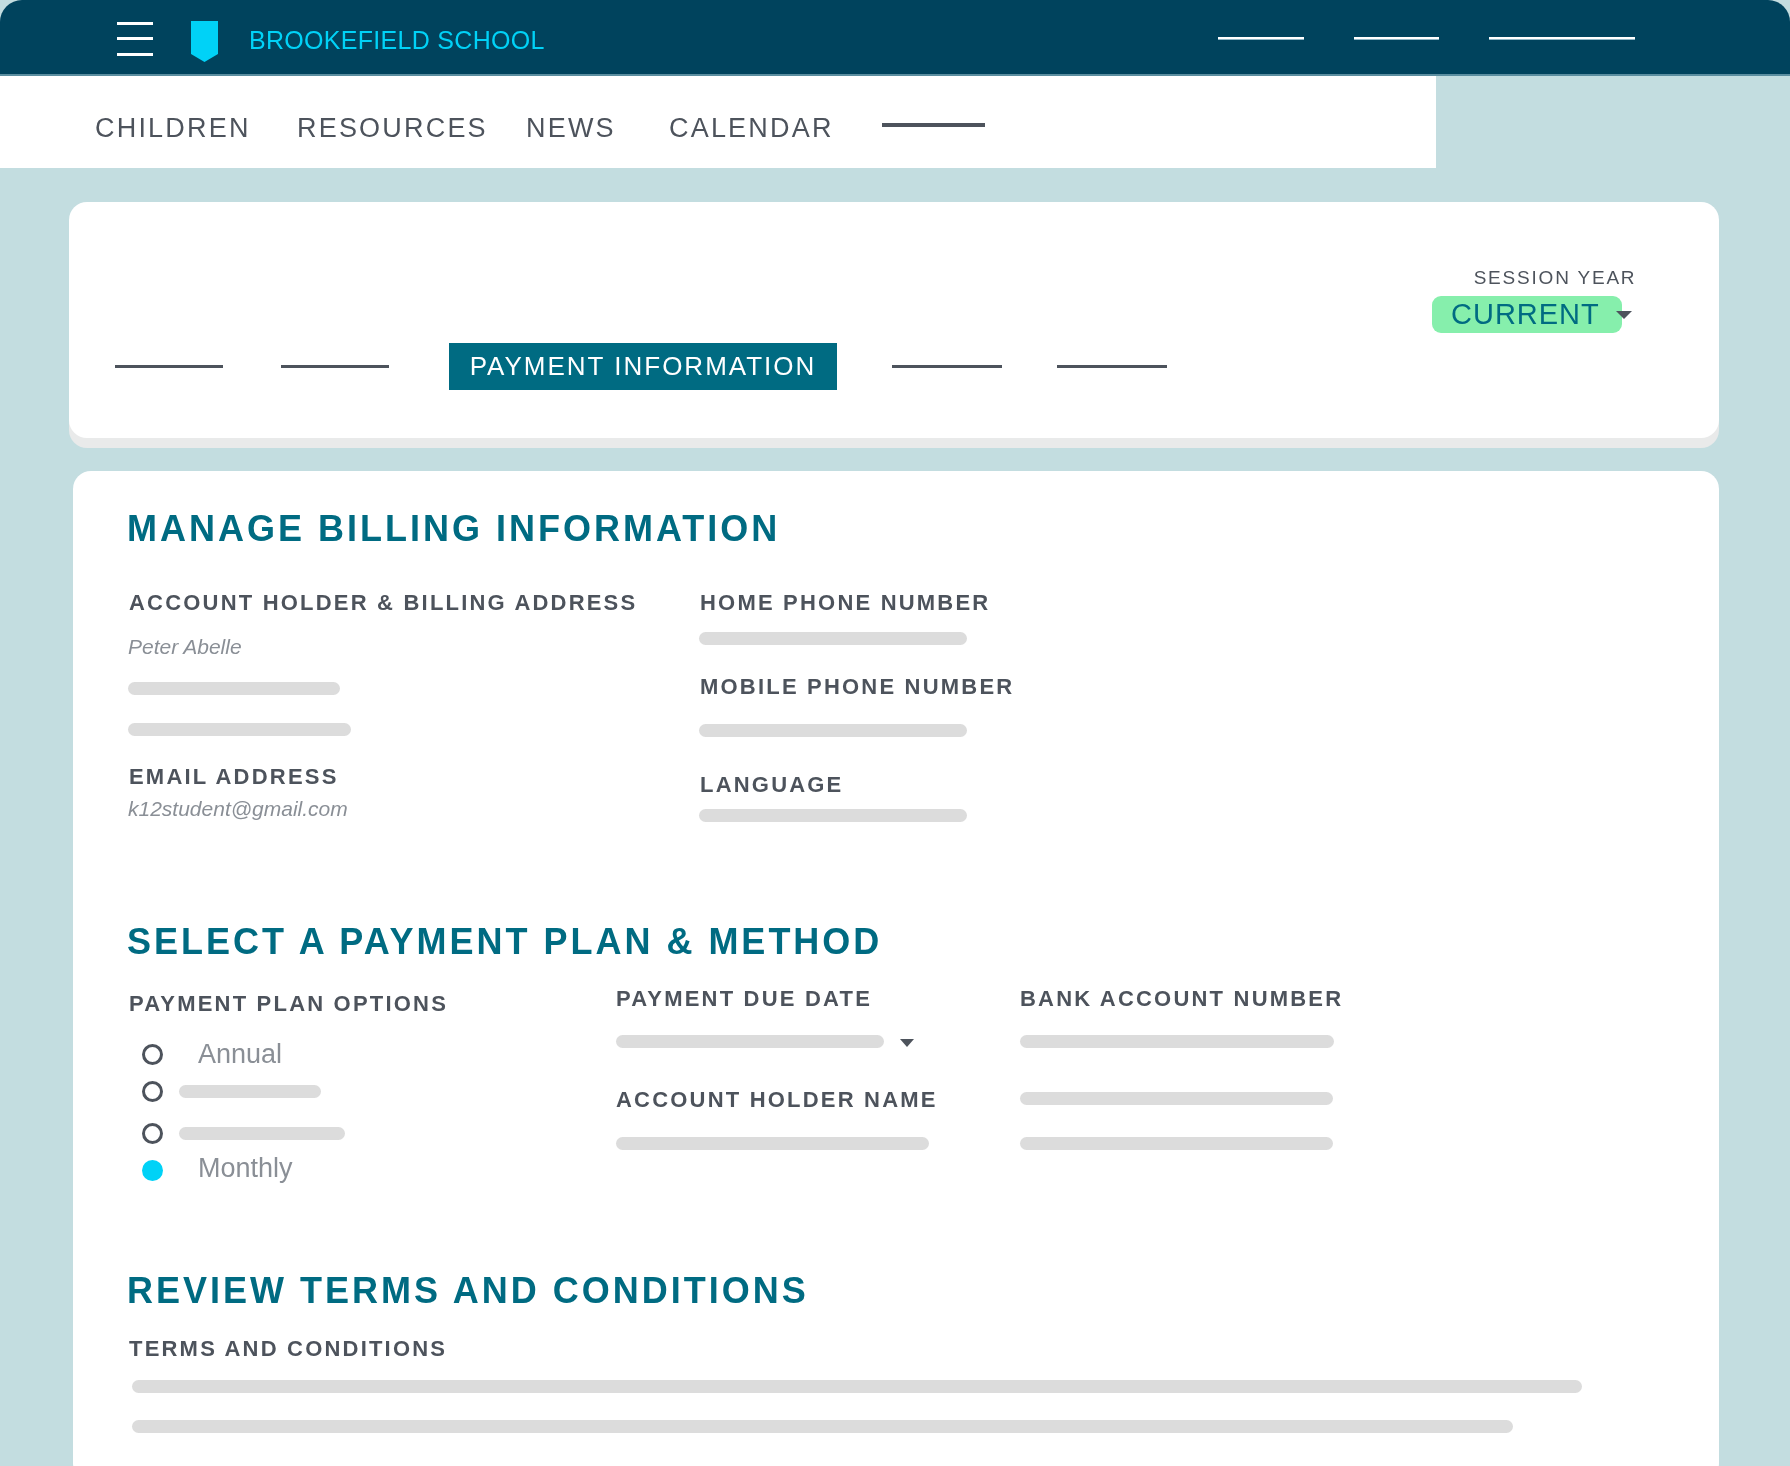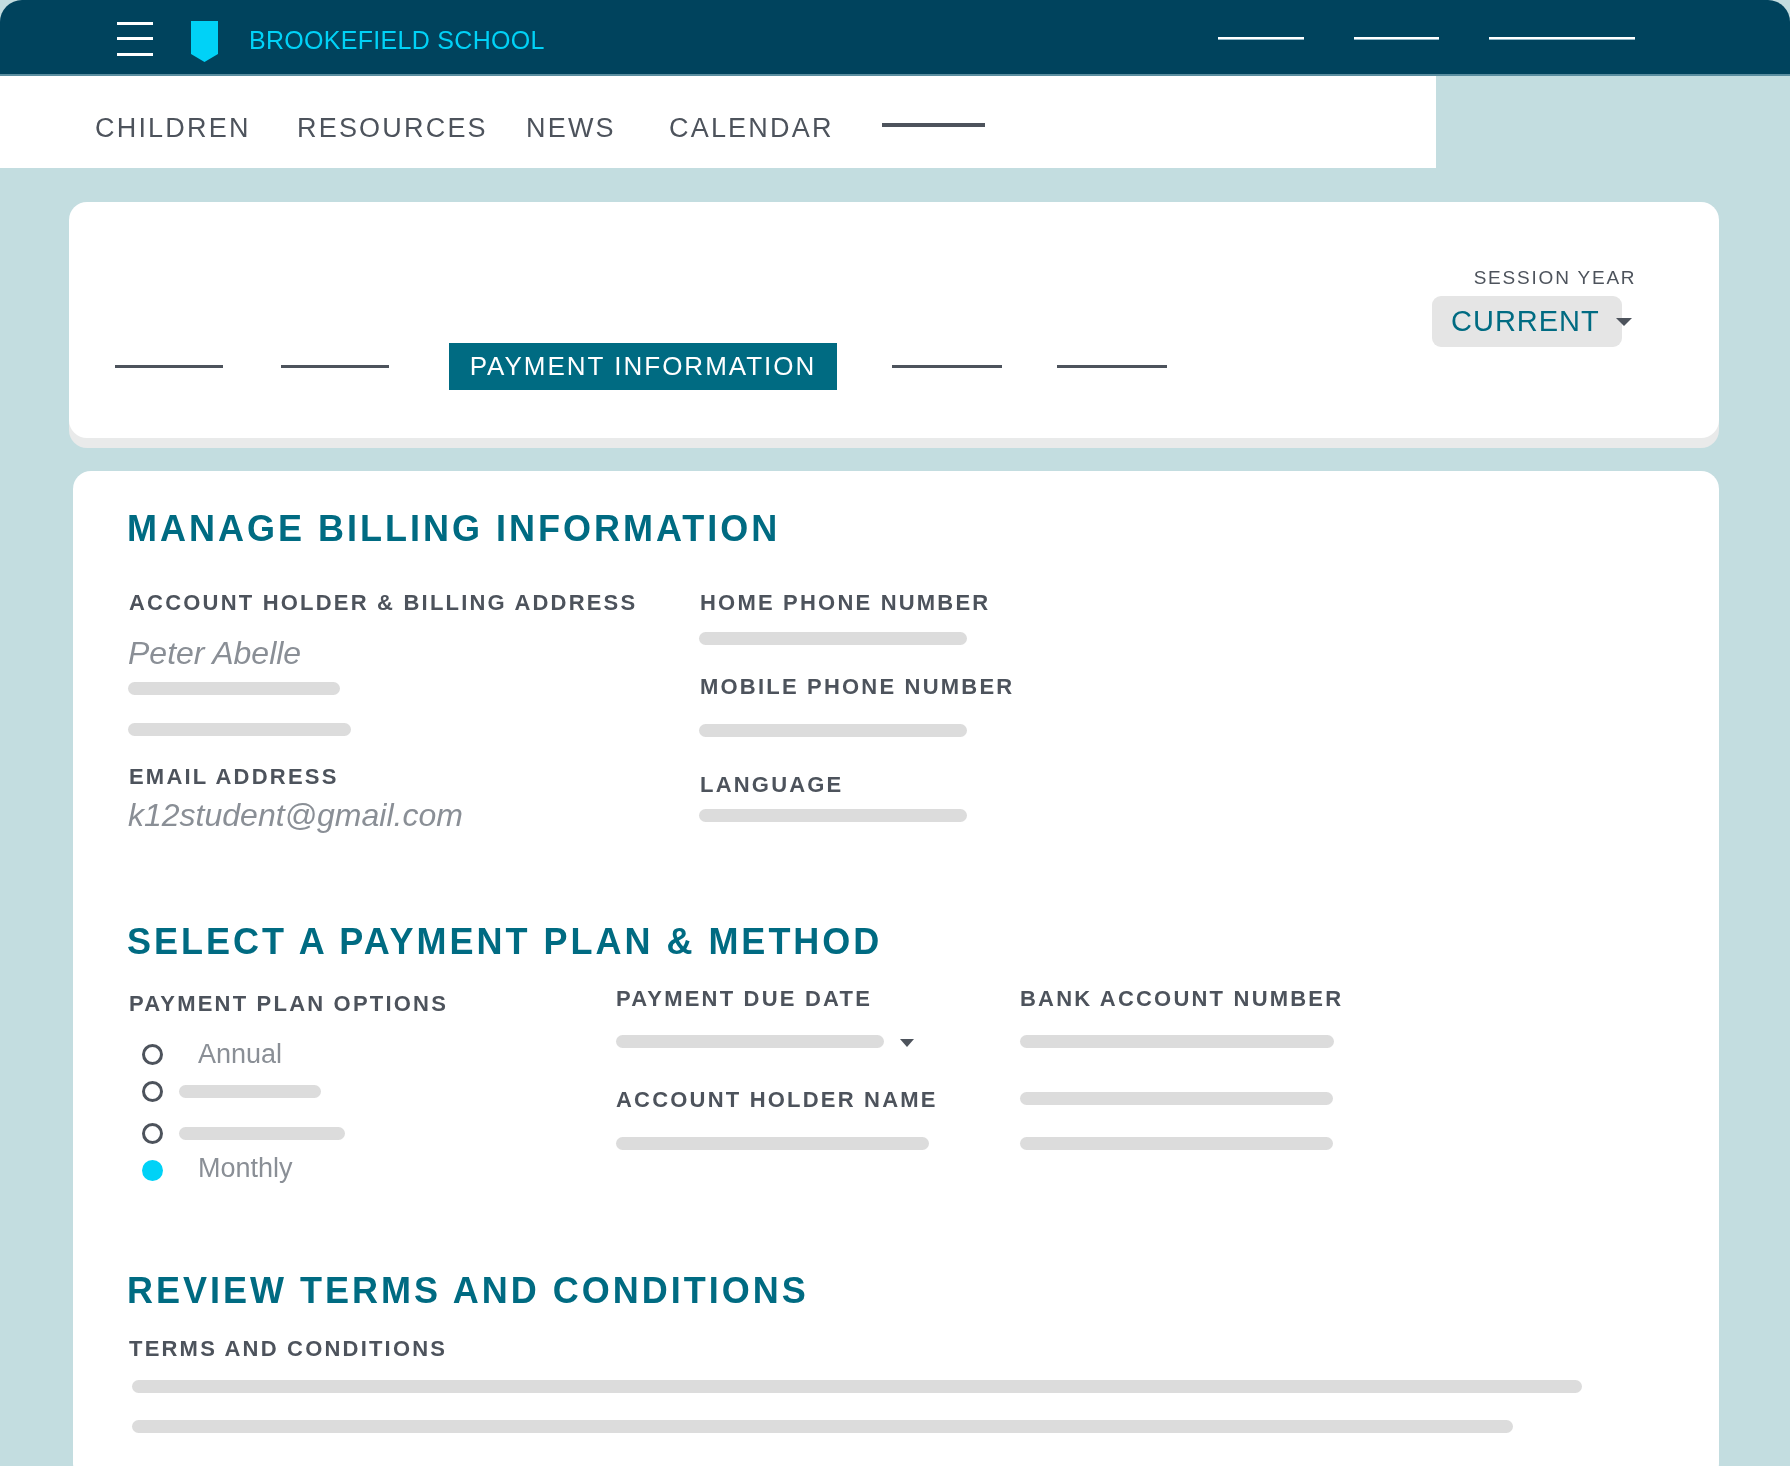--- a/index.html
+++ b/index.html
@@ -47,41 +47,41 @@
   .step-active {
     position: absolute; left: 380px; top: 141px; width: 388px; height: 47px; background: #006b82;
     color: #ffffff; font-size: 26px; letter-spacing: 2px; display: flex; align-items: center; justify-content: center;
     border-radius: 0; cursor: pointer;
   }
   .session-label {
     position: absolute; left: 1386px; top: 65px; width: 200px; text-align: center;
     font-size: 19px; letter-spacing: 1.8px; color: #4d535c;
   }
   .session-select {
-    position: absolute; left: 1363px; top: 94px; width: 190px; height: 51px; background: #e5e5e5;
+    position: absolute; left: 1363px; top: 94px; width: 190px; height: 37px; background: #86efac;
     border-radius: 9px; display: flex; align-items: center; padding-left: 19px; cursor: pointer;
   }
   .session-select .val { font-size: 29px; color: #006b82; letter-spacing: 1px; }
   .session-select .caret {
     margin-left: 16px; width: 0; height: 0; border-left: 8px solid transparent; border-right: 8px solid transparent;
     border-top: 8px solid #4d535c;
   }
 
   .content-card {
     position: absolute; left: 73px; top: 471px; width: 1646px; height: 1010px;
     background: #ffffff; border-radius: 18px;
   }
   .section-title {
     position: absolute; font-size: 36px; font-weight: bold; letter-spacing: 3px; color: #006b82; white-space: nowrap;
   }
   .field-label {
     position: absolute; font-size: 22px; font-weight: bold; letter-spacing: 2.2px; color: #4d535c; white-space: nowrap;
   }
   .field-value {
-    position: absolute; font-size: 32px; font-style: italic; color: #8a8f96; white-space: nowrap; cursor: text;
+    position: absolute; font-size: 21px; font-style: italic; color: #8a8f96; white-space: nowrap; cursor: text;
   }
   .ph-bar { position: absolute; height: 13px; background: #dcdcdc; border-radius: 7px; cursor: text; }
   .radio {
     position: absolute; width: 21px; height: 21px; border-radius: 50%; border: 3px solid #4d535c; background: #ffffff; cursor: pointer;
   }
   .radio.checked { border: none; background: #00d2f7; }
   .radio-text { position: absolute; font-size: 27px; color: #8a8f96; white-space: nowrap; cursor: pointer; margin-left: 19px; }
   .due-caret {
     position: absolute; left: 827px; top: 568px; width: 0; height: 0; border-left: 7px solid transparent; border-right: 7px solid transparent;
     border-top: 8px solid #4d535c; cursor: pointer;

